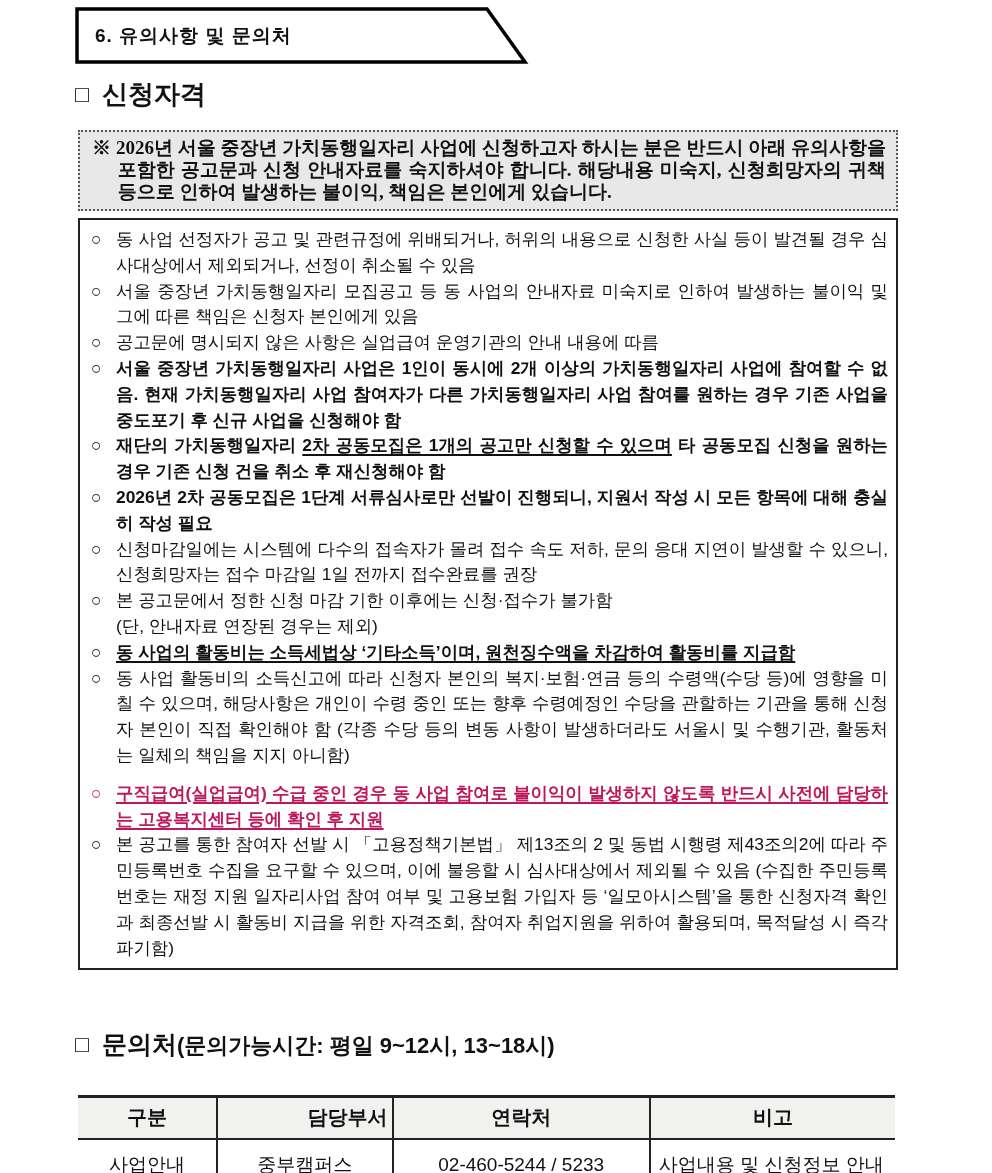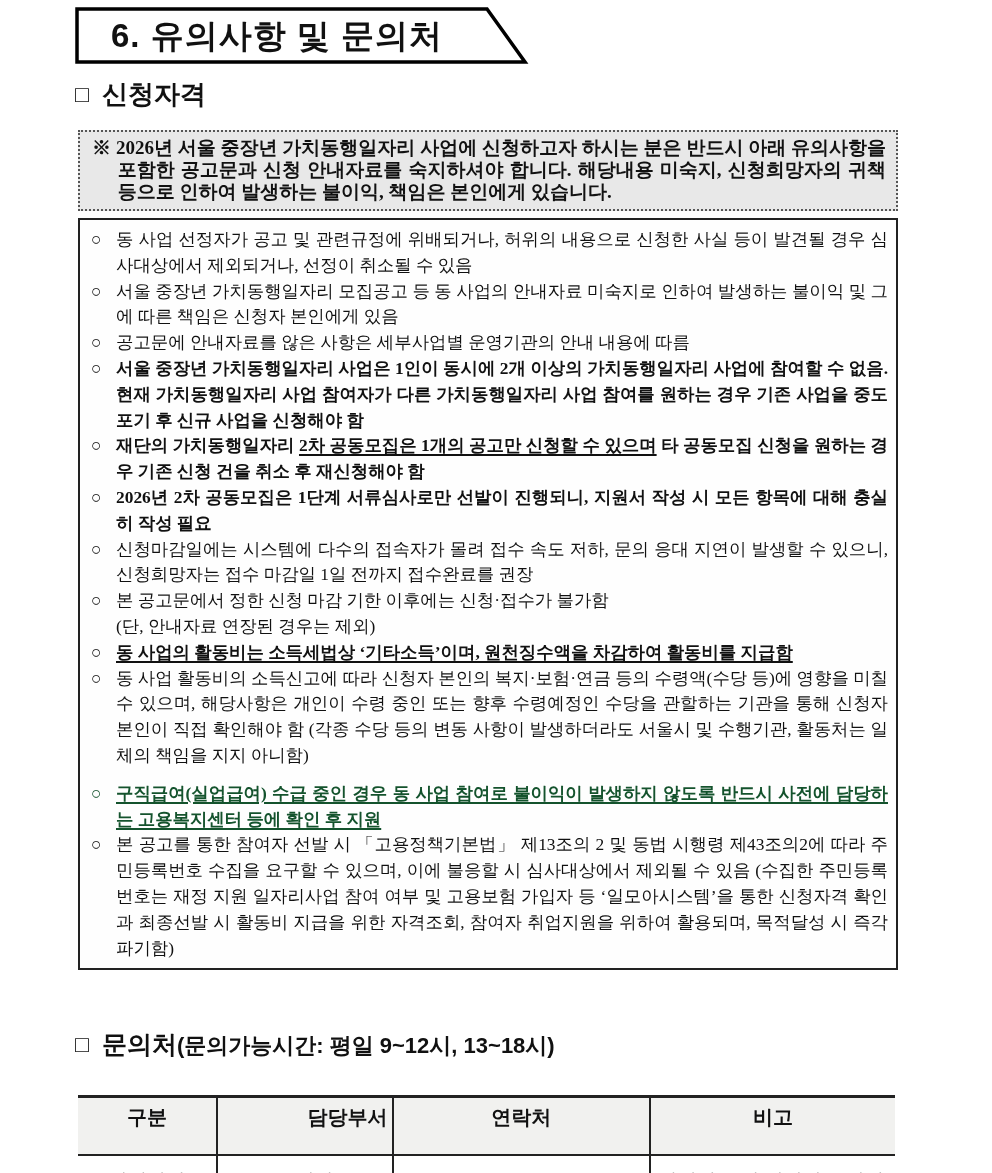--- a/index.html
+++ b/index.html
@@ -10,22 +10,22 @@
     color: #111;
     font-family: "Liberation Sans", sans-serif;
     overflow: hidden;
   }
   .page { position: relative; width: 992px; height: 1173px; }
 
   
   .banner { position: relative; width: 470px; height: 57px; margin: 7px 0 0 75px; }
   .banner svg { position: absolute; left: 0; top: 0; }
   .banner-text {
-    position: absolute; left: 36px; top: 50%; transform: translateY(-50%);
-    font-size: 33px; font-weight: 700; letter-spacing: 1px; white-space: nowrap;
+    position: absolute; left: 20px; top: 50%; transform: translateY(-50%);
+    font-size: 19px; font-weight: 700; letter-spacing: 1px; white-space: nowrap;
   }
 
   
   h2.sec { margin: 0 0 0 75px; font-size: 26px; font-weight: 700; line-height: 34px; }
   h2.sec .sq { font-size: 23px; margin-right: 13px; font-weight: 400; position: relative; top: -1px; }
   h2.h-notes { margin-top: 13px; }
   h2.h-contact { margin-top: 57px; font-size: 25px; }
   h2.h-contact .sub { font-size: 22px; }
 
   
@@ -48,42 +48,41 @@
   .noticebox {
     width: 820px; margin: 7px 0 0 78px;
     border: 2px solid #222;
     background: #fefefe;
     padding: 7px 8px 7px 11px;
   }
   .bullet {
     margin: 0; padding-left: 25px;
     font-size: 17.4px; line-height: 25.8px;
     text-align: justify;
-    font-family: Liberation Serif, serif;
   }
   .bullet .mk { display: inline-block; width: 25px; margin-left: -25px; }
   .bullet span { white-space: pre-wrap; }
   .bullet.bold { font-weight: 700; }
-  .bullet.blue { font-weight: 700; color: #14532d; }
+  .bullet.blue { font-weight: 700; color: #be185d; }
   .gap-before { margin-top: 12px; }
   .u { text-decoration: underline; text-underline-offset: 3px; text-decoration-thickness: 1.5px; margin-top: 7px; }
 
   
   table.contact {
     margin: 32px 0 0 78px;
     width: 817px;
     border-collapse: collapse;
     border-top: 3px solid #222;
     border-bottom: 3px solid #222;
     font-size: 19px;
   }
   table.contact th {
     background: #f1f1ef;
     font-weight: 700; font-size: 20px;
-    padding: 6px 4px 23px;
+    padding: 6px 4px 7px;
     border-bottom: 2px solid #222;
     text-align: center;
   }
   table.contact td {
     padding: 12px 4px 13px;
     text-align: center;
   }
   table.contact th + th, table.contact td + td { border-left: 2px solid #222; }
   table.contact th:nth-child(1) { width: 17%; }
   table.contact th:nth-child(2) { width: 21.5%; text-align: right; }
@@ -107,21 +106,21 @@
     <span class="sq">□</span><span>신청자격</span>
   </h2>
 
   <div class="warnbox">
     <p><span>※</span> <span>2026년 서울 중장년 가치동행일자리 사업에 신청하고자 하시는 분은 반드시 아래 유의사항을 포함한 공고문과 신청 안내자료를 숙지하셔야 합니다. 해당내용 미숙지, 신청희망자의 귀책 등으로 인하여 발생하는 불이익, 책임은 본인에게 있습니다.</span></p>
   </div>
 
   <div class="noticebox" id="notice-list">
       <p class="bullet normal"><span class="mk">○</span><span>동 사업 선정자가 공고 및 관련규정에 위배되거나, 허위의 내용으로 신청한 사실 등이 발견될 경우 심사대상에서 제외되거나, 선정이 취소될 수 있음</span></p>
       <p class="bullet normal"><span class="mk">○</span><span>서울 중장년 가치동행일자리 모집공고 등 동 사업의 안내자료 미숙지로 인하여 발생하는 불이익 및 그에 따른 책임은 신청자 본인에게 있음</span></p>
-      <p class="bullet normal"><span class="mk">○</span><span>공고문에 안내자료를 않은 사항은 세부사업별 운영기관의 안내 내용에 따름</span></p>
+      <p class="bullet normal"><span class="mk">○</span><span>공고문에 명시되지 않은 사항은 실업급여 운영기관의 안내 내용에 따름</span></p>
       <p class="bullet bold"><span class="mk">○</span><span>서울 중장년 가치동행일자리 사업은 1인이 동시에 2개 이상의 가치동행일자리 사업에 참여할 수 없음. 현재 가치동행일자리 사업 참여자가 다른 가치동행일자리 사업 참여를 원하는 경우 기존 사업을 중도포기 후 신규 사업을 신청해야 함</span></p>
       <p class="bullet bold"><span class="mk">○</span><span>재단의 가치동행일자리 </span><span class="u">2차 공동모집은 1개의 공고만 신청할 수 있으며</span><span> 타 공동모집 신청을 원하는 경우 기존 신청 건을 취소 후 재신청해야 함</span></p>
       <p class="bullet bold"><span class="mk">○</span><span>2026년 2차 공동모집은 1단계 서류심사로만 선발이 진행되니, 지원서 작성 시 모든 항목에 대해 충실히 작성 필요</span></p>
       <p class="bullet normal"><span class="mk">○</span><span>신청마감일에는 시스템에 다수의 접속자가 몰려 접수 속도 저하, 문의 응대 지연이 발생할 수 있으니, 신청희망자는 접수 마감일 1일 전까지 접수완료를 권장</span></p>
       <p class="bullet normal"><span class="mk">○</span><span>본 공고문에서 정한 신청 마감 기한 이후에는 신청·접수가 불가함
 (단, 안내자료 연장된 경우는 제외)</span></p>
       <p class="bullet bold"><span class="mk">○</span><span class="u">동 사업의 활동비는 소득세법상 ‘기타소득’이며, 원천징수액을 차감하여 활동비를 지급함</span></p>
       <p class="bullet normal"><span class="mk">○</span><span>동 사업 활동비의 소득신고에 따라 신청자 본인의 복지·보험·연금 등의 수령액(수당 등)에 영향을 미칠 수 있으며, 해당사항은 개인이 수령 중인 또는 향후 수령예정인 수당을 관할하는 기관을 통해 신청자 본인이 직접 확인해야 함 (각종 수당 등의 변동 사항이 발생하더라도 서울시 및 수행기관, 활동처는 일체의 책임을 지지 아니함)</span></p>
       <p class="bullet blue gap-before"><span class="mk">○</span><span class="u">구직급여(실업급여) 수급 중인 경우 동 사업 참여로 불이익이 발생하지 않도록 반드시 사전에 담당하는 고용복지센터 등에 확인 후 지원</span></p>
       <p class="bullet normal"><span class="mk">○</span><span>본 공고를 통한 참여자 선발 시 「고용정책기본법」 제13조의 2 및 동법 시행령 제43조의2에 따라 주민등록번호 수집을 요구할 수 있으며, 이에 불응할 시 심사대상에서 제외될 수 있음 (수집한 주민등록번호는 재정 지원 일자리사업 참여 여부 및 고용보험 가입자 등 ‘일모아시스템’을 통한 신청자격 확인과 최종선발 시 활동비 지급을 위한 자격조회, 참여자 취업지원을 위하여 활용되며, 목적달성 시 즉각 파기함)</span></p>

